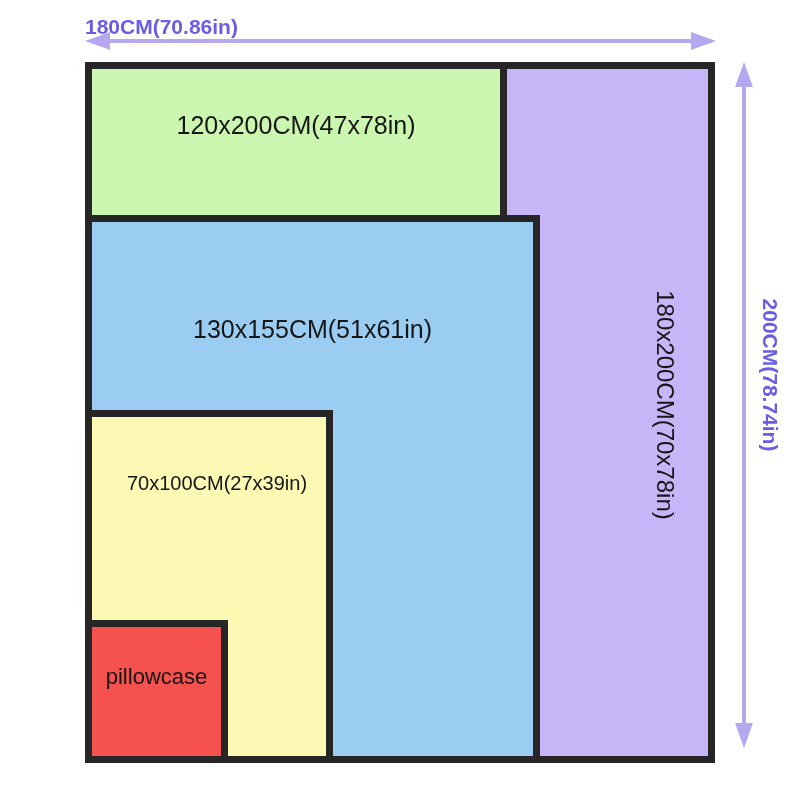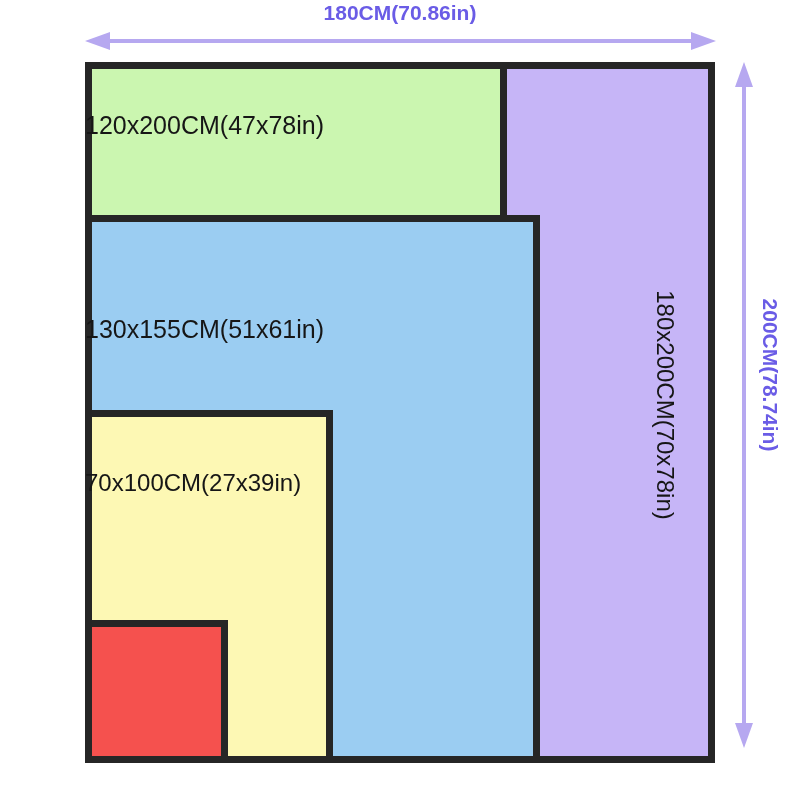--- a/index.html
+++ b/index.html
@@ -9,36 +9,36 @@
     font-family:"Liberation Sans","DejaVu Sans",sans-serif;
     color:var(--label-text,#161616);
   }
   .rect{position:absolute;box-sizing:border-box;border:7px solid var(--border,#262626);}
   .rect-outer {left:85px;top:62px;width:630px;height:701px;}
   .rect-green {left:85px;top:62px;width:422px;height:160px;}
   .rect-blue  {left:85px;top:215px;width:455px;height:548px;}
   .rect-yellow{left:85px;top:410px;width:248px;height:353px;}
   .rect-red   {left:85px;top:620px;width:143px;height:143px;}
 
-  .size-label{position:absolute;text-align:left;font-size:25px;line-height:30px;white-space:nowrap;}
+  .size-label{position:absolute;text-align:center;font-size:25px;line-height:30px;white-space:nowrap;}
   .label-green {left:85px;width:422px;top:110px;}
   .label-blue  {left:85px;width:455px;top:290px;margin-top:24px;}
-  .label-yellow{left:85px;width:264px;top:468px;font-size:24px;}
+  .label-yellow{left:85px;width:264px;top:468px;font-size:20px;}
   .label-red   {left:85px;width:143px;top:661px;font-size:22px;line-height:31px;}
 
   .v-label{
     position:absolute;left:665px;top:405px;white-space:nowrap;
     transform:translate(-50%,-50%) rotate(90deg);
     font-size:24px;
   }
   .dim-label{
     color:var(--dimension-text,#6a5ce6);
     font-weight:bold;font-size:21px;white-space:nowrap;
   }
-  .dim-top{position:absolute;left:85px;top:1px;width:630px;text-align:center;}
+  .dim-top{position:absolute;left:85px;top:15px;width:630px;text-align:left;}
   .dim-right{
     position:absolute;left:770px;top:375px;
     transform:translate(-50%,-50%) rotate(90deg);
   }
   .shaft{position:absolute;background:var(--arrow,#b6a8f0);}
   .shaft-h{left:106px;top:39px;width:588px;height:4px;}
   .shaft-v{left:742px;top:84px;width:4px;height:644px;}
   .head{position:absolute;width:0;height:0;}
   .head-left {left:85px;top:32px;border-top:9px solid transparent;border-bottom:9px solid transparent;border-right:25px solid var(--arrow,#b6a8f0);}
   .head-right{left:691px;top:32px;border-top:9px solid transparent;border-bottom:9px solid transparent;border-left:25px solid var(--arrow,#b6a8f0);}
@@ -63,16 +63,17 @@
   <div class="rect rect-outer" style="background: rgb(198, 181, 247);"></div>
   <div class="rect rect-green" style="background: rgb(203, 246, 176);"></div>
   <div class="rect rect-blue" style="background: rgb(155, 205, 242);"></div>
   <div class="rect rect-yellow" style="background: rgb(253, 248, 180);"></div>
   <div class="rect rect-red" style="background: rgb(245, 81, 78);"></div>
 
   <div class="size-label label-green">120x200CM(47x78in)</div>
   <div class="size-label label-blue">130x155CM(51x61in)</div>
   <div class="size-label label-yellow">70x100CM(27x39in)</div>
   <div class="size-label label-red">
+    <div>pillowcase</div>
   </div>
   <div class="v-label">180x200CM(70x78in)</div>
 
 </div>
 
 </body></html>

